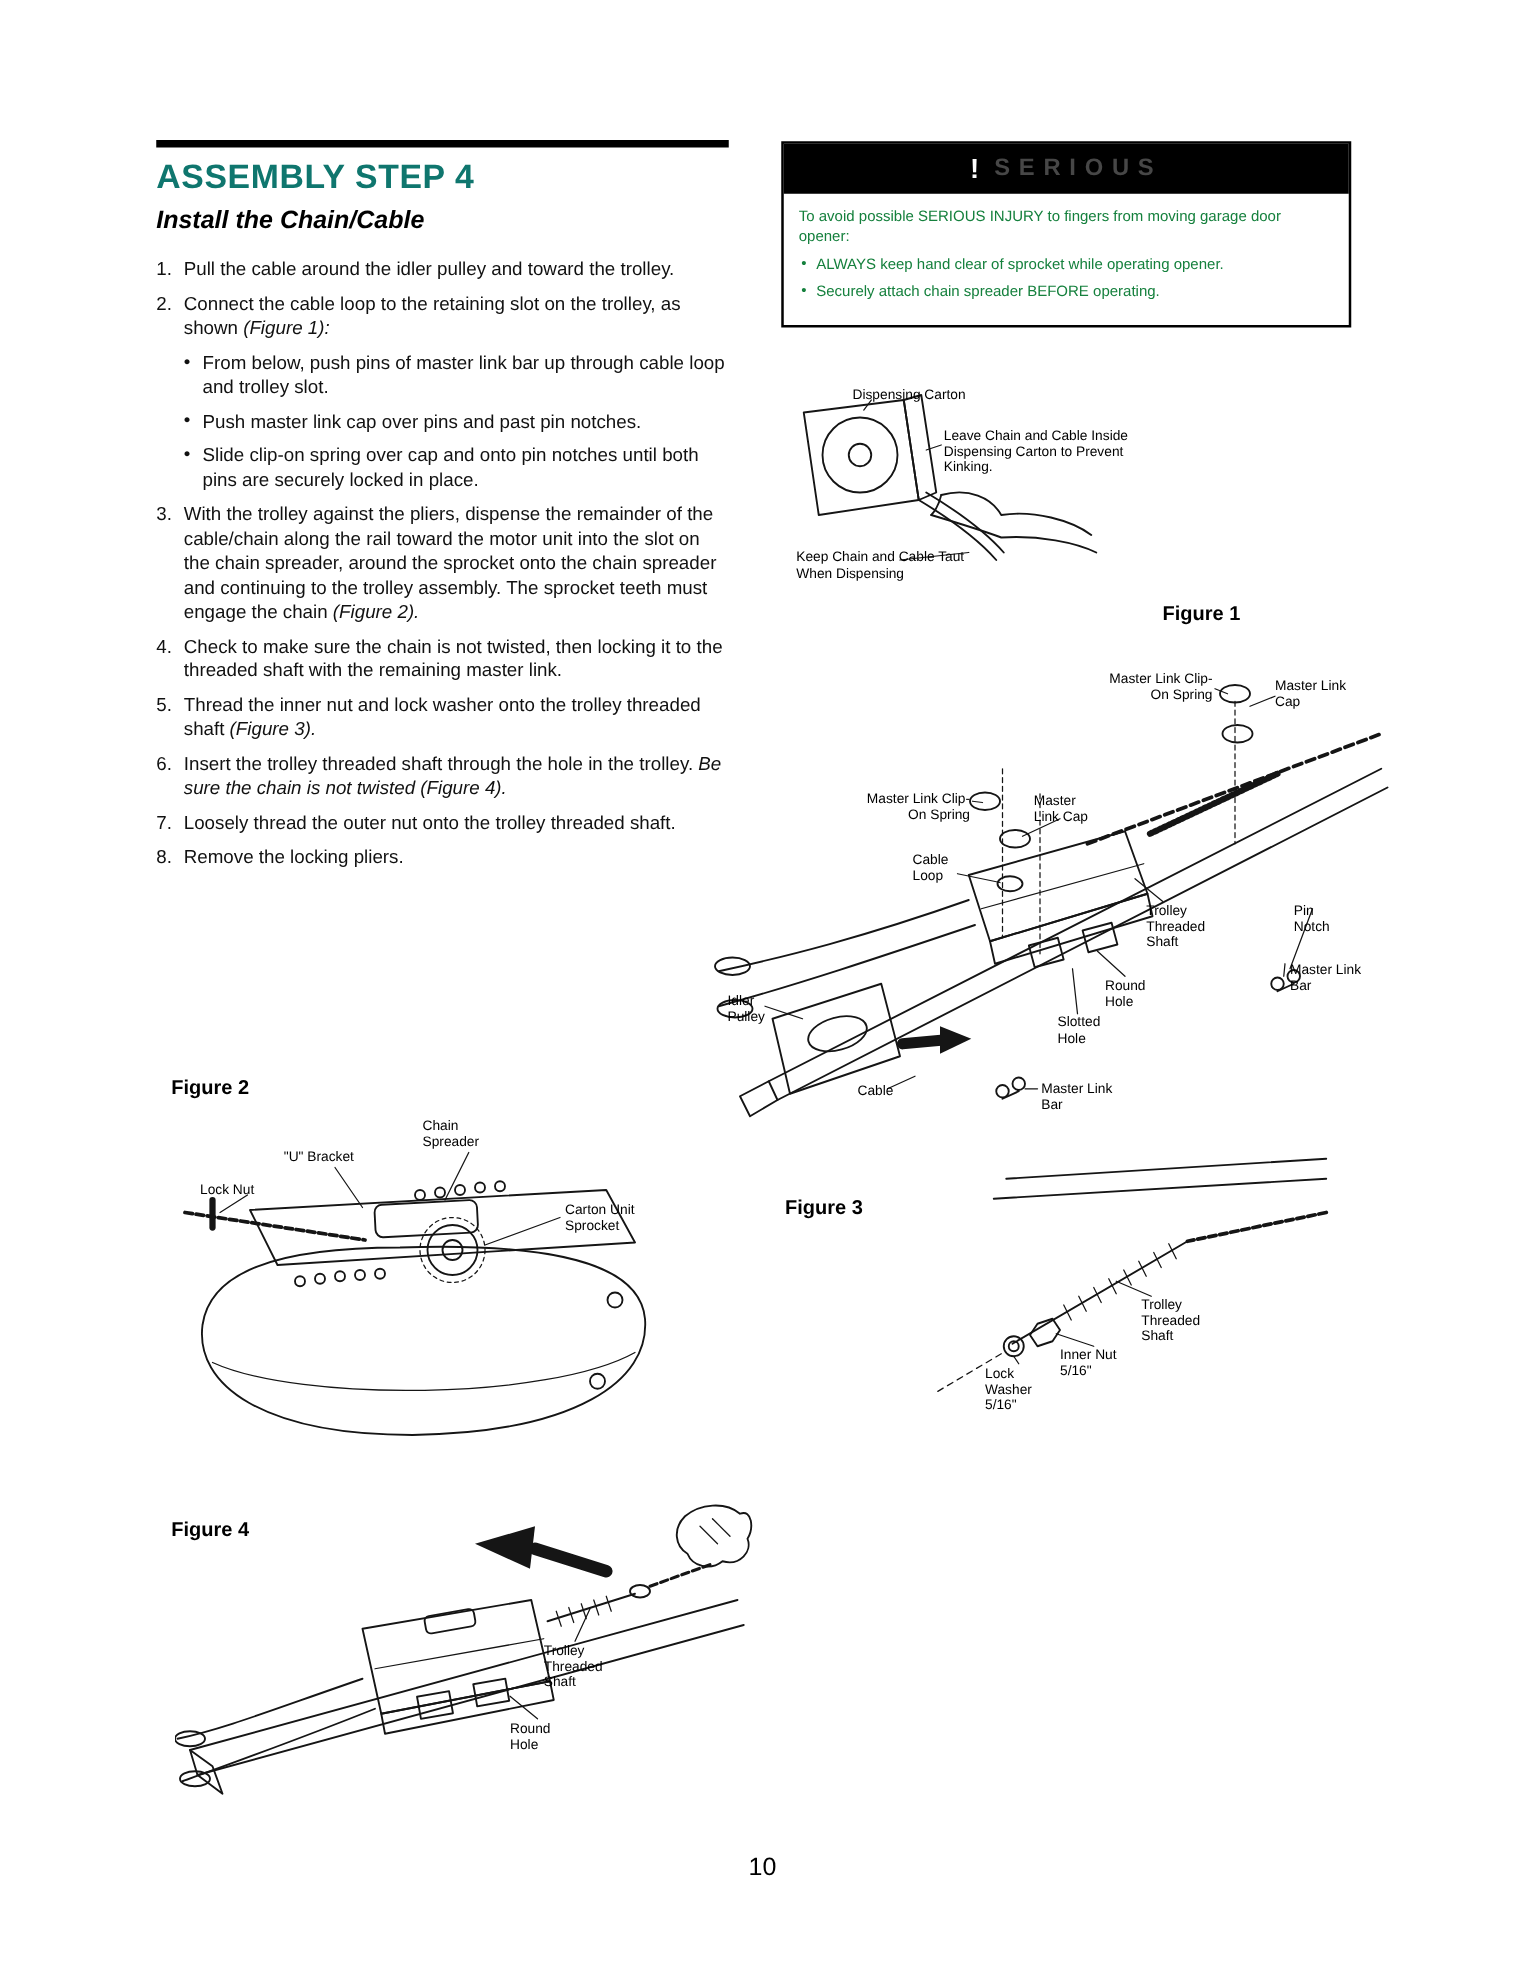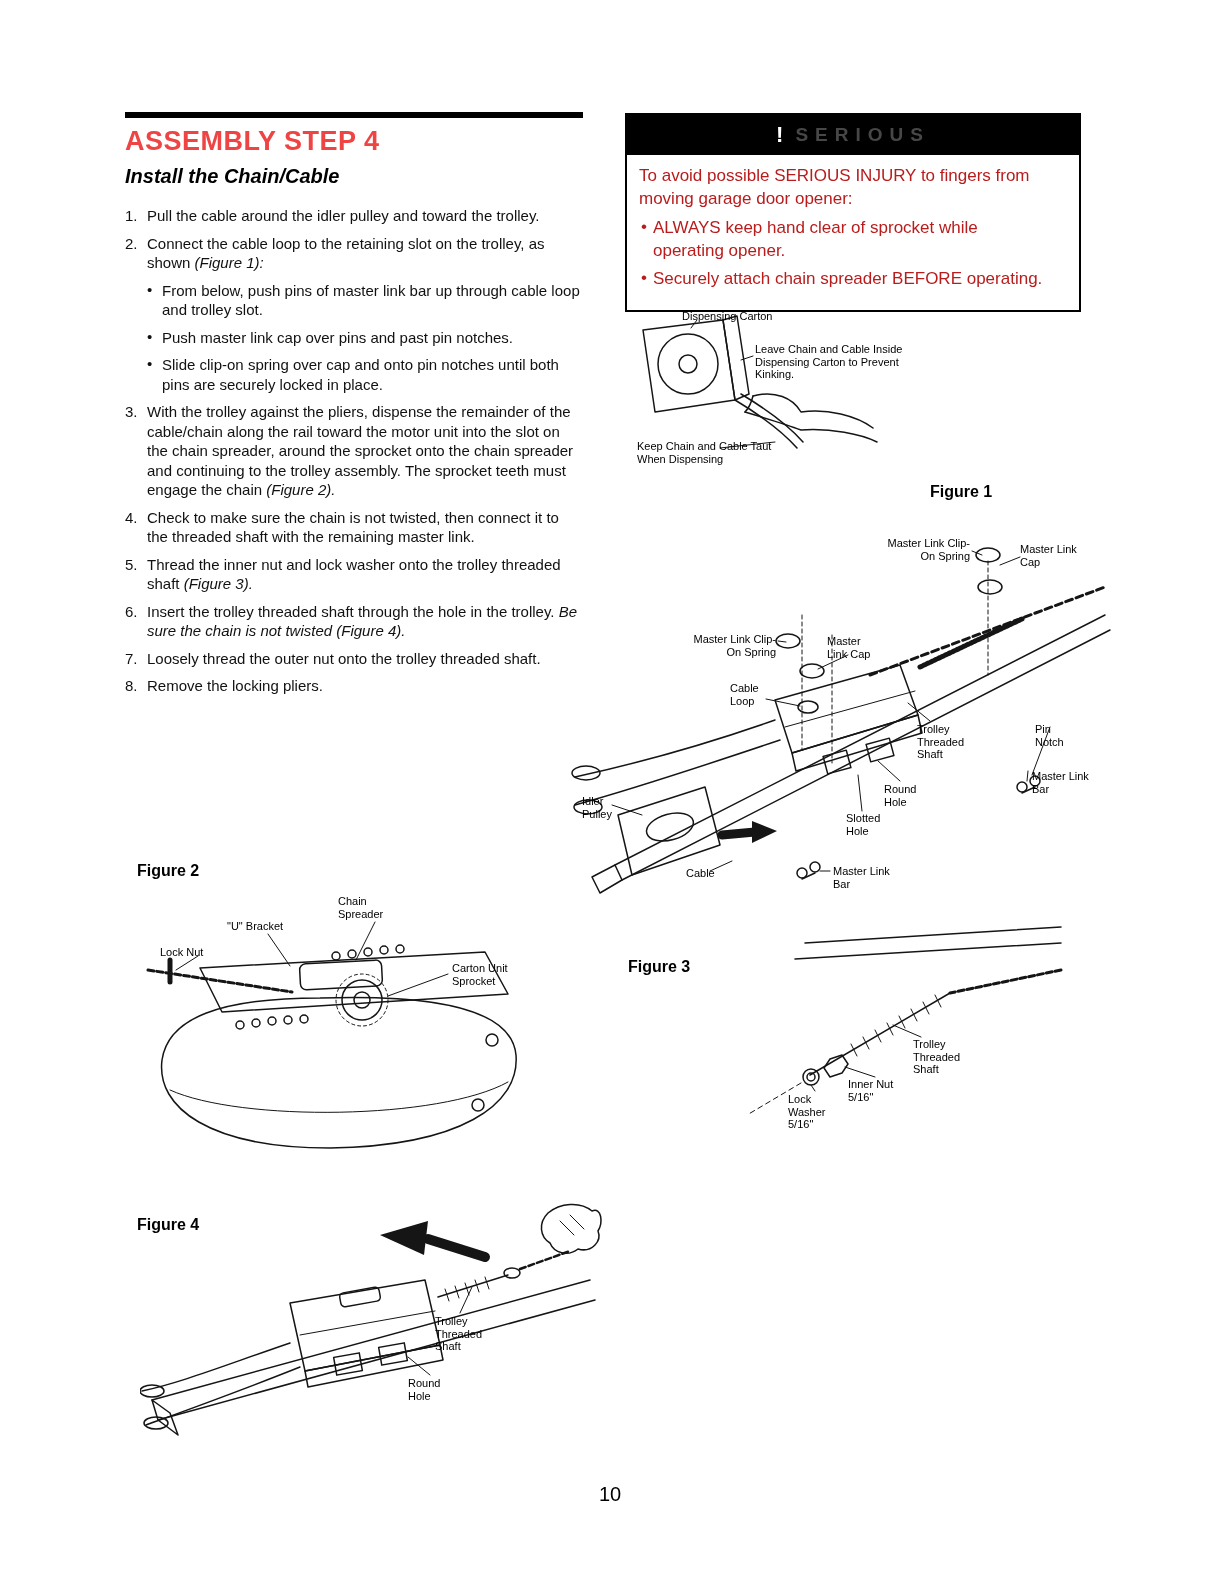--- a/index.html
+++ b/index.html
@@ -6,33 +6,33 @@
   html,body { background:#e8e8e8; }
   .page {
     position:relative; width:1220px; height:1584px; margin:0 auto;
     background:#ffffff; color:#111;
     font-family:"Liberation Sans", sans-serif;
     overflow:hidden;
   }
   
   .left-col { position:absolute; left:125px; top:112px; width:458px; }
   .title-rule { border-top:6px solid #000; margin-bottom:8px; }
-  .doc-title { font-size:27px; font-weight:bold; letter-spacing:0.5px; color:#ef4444; }
+  .doc-title { font-size:27px; font-weight:bold; letter-spacing:0.5px; color:#0f766e; }
   .doc-subtitle { font-size:20px; font-weight:bold; font-style:italic; margin-top:8px; margin-bottom:18px; color:#000; }
   .step { position:relative; padding-left:22px; font-size:15px; line-height:1.3; margin-bottom:8px; }
   .step .num { position:absolute; left:0; top:0; }
   .figref { font-style:italic; }
   .bullet { position:relative; padding-left:15px; margin:8px 0 8px 22px; font-size:15px; line-height:1.3; }
   .bullet .dot { position:absolute; left:0; top:-1px; }
   
   .warning-box { position:absolute; left:625px; top:113px; width:456px; border:2px solid #000; background:#fff; }
   .warning-header { background:#000; height:40px; display:flex; align-items:center; justify-content:center; }
   .warn-bang { color:#fff; font-weight:bold; font-size:22px; margin-right:12px; }
   .warn-word { color:#474747; font-weight:bold; font-size:19px; letter-spacing:7px; }
-  .warning-body { padding:10px 28px 14px 12px; font-size:17px; line-height:1.35; color:#b91c1c; }
+  .warning-body { padding:10px 28px 14px 12px; font-size:12px; line-height:1.35; color:#15803d; }
   .warning-body .w-intro { margin-bottom:6px; }
   .w-bullet { position:relative; padding-left:14px; margin-bottom:5px; }
   .w-bullet .dot { position:absolute; left:2px; top:-1px; }
   
   .figure { position:absolute; }
   .figure svg { position:absolute; left:0; top:0; }
   .fig-label { position:absolute; font-size:11px; line-height:1.15; color:#000; }
   .fig-title { position:absolute; font-size:16px; font-weight:bold; color:#000; }
   .page-number { position:absolute; left:0; right:0; top:1483px; text-align:center; font-size:20px; color:#000; }
   .stroke { fill:none; stroke:#151515; stroke-width:1.5; stroke-linecap:round; stroke-linejoin:round; }
@@ -60,21 +60,21 @@
     <div class="bullet">
       <span class="dot">•</span><span>Push master link cap over pins and past pin notches.</span>
     </div>
     <div class="bullet">
       <span class="dot">•</span><span>Slide clip-on spring over cap and onto pin notches until both pins are securely locked in place.</span>
     </div>
     <div class="step">
       <span class="num">3.</span><span>With the trolley against the pliers, dispense the remainder of the cable/chain along the rail toward the motor unit into the slot on the chain spreader, around the sprocket onto the chain spreader and continuing to the trolley assembly. The sprocket teeth must engage the chain </span><span class="figref">(Figure 2).</span>
     </div>
     <div class="step">
-      <span class="num">4.</span><span>Check to make sure the chain is not twisted, then connect it to the threaded shaft with the remaining master link.</span>
+      <span class="num">4.</span><span>Check to make sure the chain is not twisted, then locking it to the threaded shaft with the remaining master link.</span>
     </div>
     <div class="step">
       <span class="num">5.</span><span>Thread the inner nut and lock washer onto the trolley threaded shaft </span><span class="figref">(Figure 3).</span>
     </div>
     <div class="step">
       <span class="num">6.</span><span>Insert the trolley threaded shaft through the hole in the trolley. </span><span class="figref">Be sure the chain is not twisted (Figure 4).</span>
     </div>
     <div class="step">
       <span class="num">7.</span><span>Loosely thread the outer nut onto the trolley threaded shaft.</span>
     </div>

